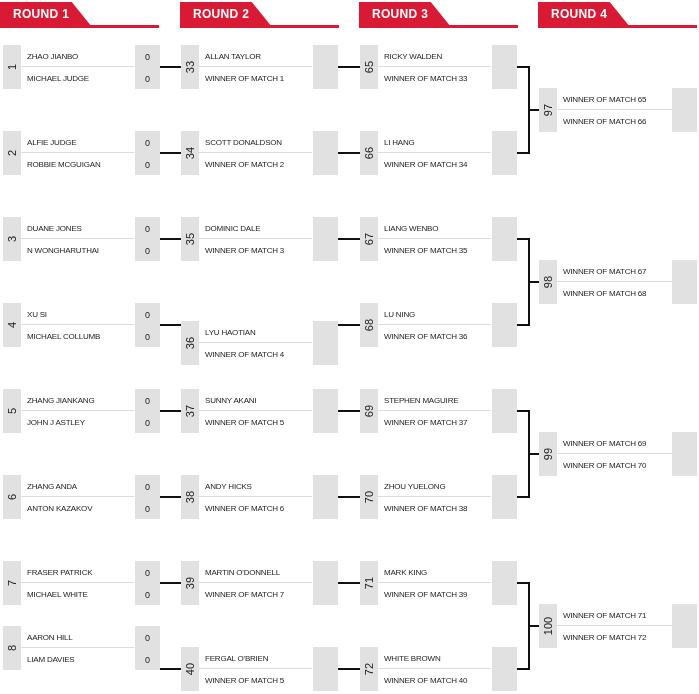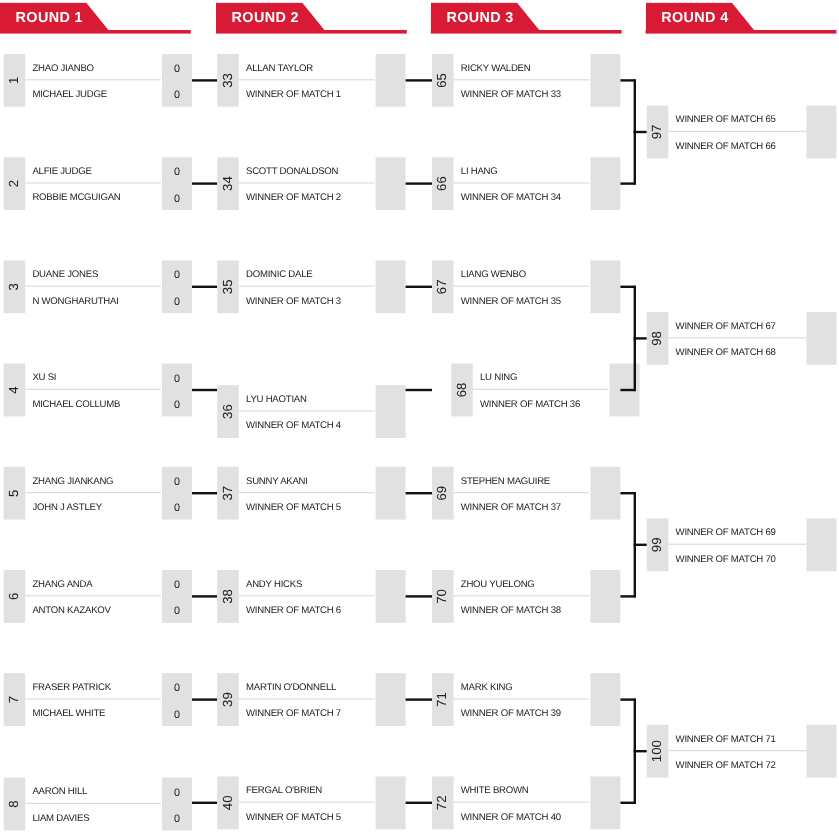--- a/index.html
+++ b/index.html
@@ -131,21 +131,21 @@
       </div>
         <div class="line" style="width:113px"></div>
         <span class="p p1">FRASER PATRICK</span>
         <span class="p p2">MICHAEL WHITE</span>
         <div class="score" style="left:132px">
           <span class="s1">0</span>
         <span class="s2">0</span>
         </div>
     </div>
     <div class="conn" style="left:160px;top:582px;width:21px"></div>
-    <div class="match" style="left:3px;top:648px;width:157px">
+    <div class="match" style="left:3px;top:626px;width:157px">
         <div class="num">
         <span>8</span>
       </div>
         <div class="line" style="width:113px"></div>
         <span class="p p1">AARON HILL</span>
         <span class="p p2">LIAM DAVIES</span>
         <div class="score" style="left:132px">
           <span class="s1">0</span>
         <span class="s2">0</span>
         </div>
@@ -273,21 +273,21 @@
         <div class="num">
         <span>67</span>
       </div>
         <div class="line" style="width:113px"></div>
         <span class="p p1">LIANG WENBO</span>
         <span class="p p2">WINNER OF MATCH 35</span>
         <div class="score" style="left:132px">
           
         </div>
     </div>
-    <div class="match" style="left:376px;top:303px;width:168px">
+    <div class="match" style="left:360px;top:303px;width:168px">
         <div class="num">
         <span>68</span>
       </div>
         <div class="line" style="width:113px"></div>
         <span class="p p1">LU NING</span>
         <span class="p p2">WINNER OF MATCH 36</span>
         <div class="score" style="left:132px">
           
         </div>
     </div>

